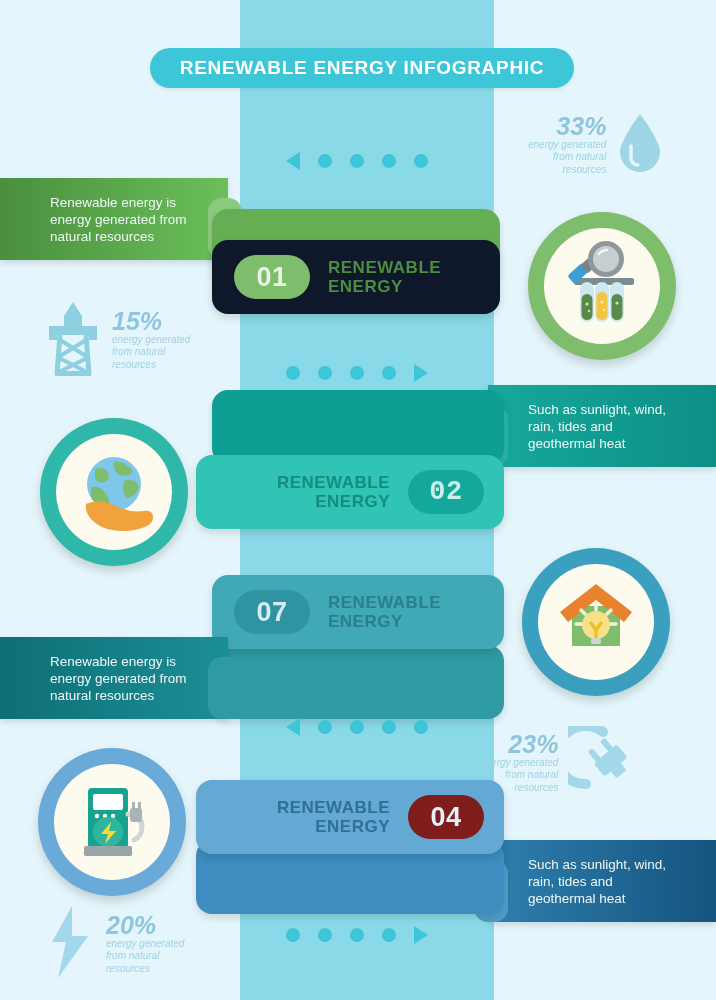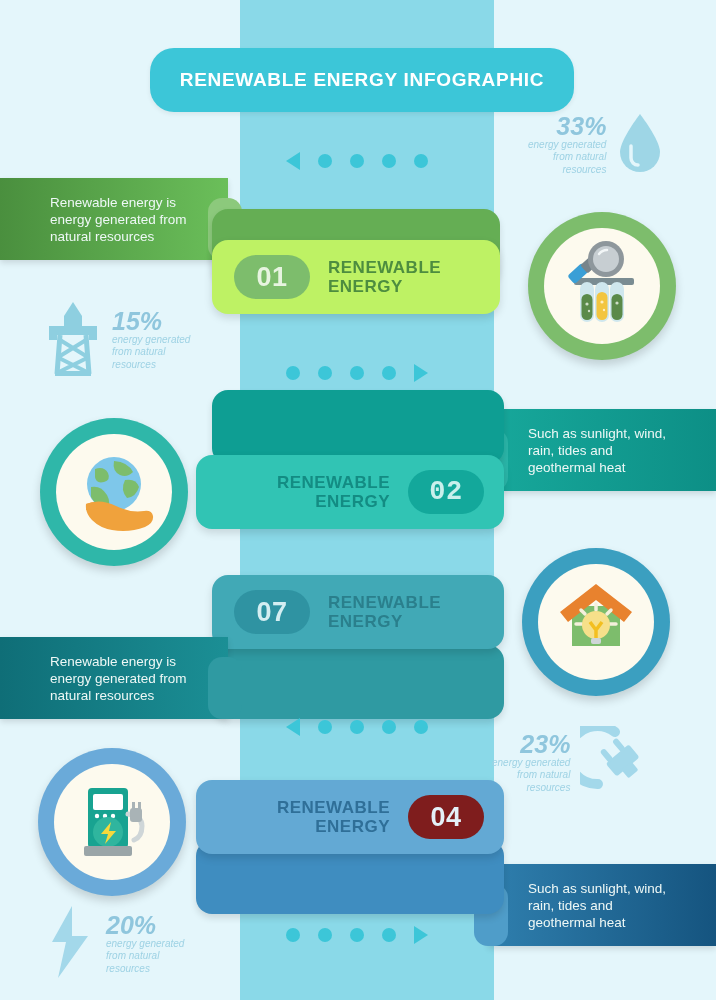--- a/index.html
+++ b/index.html
@@ -13,38 +13,38 @@
   #stage{position:absolute;left:0;top:0;width:716px;height:1000px;overflow:hidden;background:#e4f6fb;}
 
   
   .center-col{
     position:absolute;left:240px;top:0;width:254px;height:1000px;
     background:#8ad9e8;
   }
 
   
   .title-pill{
-    position:absolute;left:150px;top:48px;width:424px;height:64px;
+    position:absolute;left:150px;top:48px;width:424px;height:40px;
     background:#3cc6d8;border-radius:24px;
     display:flex;align-items:center;justify-content:center;
     box-shadow:0 2px 5px rgba(0,0,0,.07);
   }
   .title-pill span{
     color:#ffffff;font-size:19px;font-weight:bold;letter-spacing:.7px;
   }
 
   
   .band{
     position:absolute;height:82px;
     display:flex;align-items:center;
     color:#eef8f6;font-size:13.5px;line-height:17px;
     box-shadow:0 3px 6px rgba(0,0,0,.12);
   }
   .band-left{left:0;width:228px;padding-left:50px;box-sizing:border-box;}
-  .band-right{right:0;width:228px;padding-left:40px;box-sizing:border-box;margin-top:24px;}
+  .band-right{right:0;width:228px;padding-left:40px;box-sizing:border-box;}
 
   .band-g{top:178px;background:linear-gradient(90deg,#4a8f3e 0%,#6bbf5a 100%);}
   .band-t{top:385px;background:linear-gradient(270deg,#0d8f86 0%,#17a89b 100%);}
   .band-d{top:637px;background:linear-gradient(90deg,#0f6e77 0%,#1b8f95 100%);}
   .band-b{top:840px;background:linear-gradient(270deg,#15547f 0%,#2f7fae 100%);}
 
   
   .band-tab{
     position:absolute;top:20px;width:34px;height:62px;border-radius:14px;
   }
@@ -69,21 +69,21 @@
     width:76px;height:44px;border-radius:22px;
     display:flex;align-items:center;justify-content:center;
     font-size:27px;font-weight:bold;letter-spacing:.5px;
   }
   .row-label{
     font-size:17px;font-weight:bold;line-height:19px;letter-spacing:.5px;
   }
 
   
   .r1-plate{left:212px;top:209px;width:288px;height:74px;background:#65ae54;}
-  .r1-bar  {left:212px;top:240px;width:288px;background:#bef264;padding-left:22px;box-sizing:border-box;gap:18px;}
+  .r1-bar  {left:212px;top:240px;width:288px;background:#0f172a;padding-left:22px;box-sizing:border-box;gap:18px;}
   .r1-bar .num-pill{background:#7dbd6c;color:#e7f4e0;}
   .r1-bar .row-label{color:#4d8d3f;}
 
   
   .r2-plate{left:212px;top:390px;width:292px;height:74px;background:#0e9e93;}
   .r2-bar  {left:196px;top:455px;width:308px;background:#31c4b4;padding-right:20px;box-sizing:border-box;gap:18px;justify-content:flex-end;}
   .r2-bar .num-pill{background:#13a89b;color:#c9f0ec;order:2;font-family:Liberation Mono, monospace;}
   .r2-bar .row-label{color:#138c83;text-align:right;order:1;}
 
   
@@ -116,21 +116,21 @@
   
   .stat{position:absolute;display:flex;align-items:center;gap:10px;}
   .stat-txt{display:flex;flex-direction:column;font-style:italic;}
   .pct{font-size:25px;font-weight:bold;color:#8fc6dd;line-height:25px;}
   .pct-sub{font-size:10px;color:#9ed2e4;line-height:12.5px;}
   .stat-r .stat-txt{align-items:flex-end;text-align:right;}
   .stat-l .stat-txt{align-items:flex-start;text-align:left;}
 
   .st-33{left:528px;top:112px;}
   .st-15{left:44px;top:300px;justify-content:flex-end;}
-  .st-23{left:492px;top:726px;}
+  .st-23{left:480px;top:726px;}
   .st-20{left:44px;top:904px;}
 
   
   .dots{position:absolute;display:flex;align-items:center;gap:18px;height:18px;}
   .dot{width:14px;height:14px;border-radius:50%;background:#3cc6d8;}
   .arr{width:0;height:0;border-top:9px solid transparent;border-bottom:9px solid transparent;}
   .arr-l{border-right:14px solid #3cc6d8;}
   .arr-r{border-left:14px solid #3cc6d8;}
   .d1{left:286px;top:152px;}
   .d2{left:286px;top:364px;}

